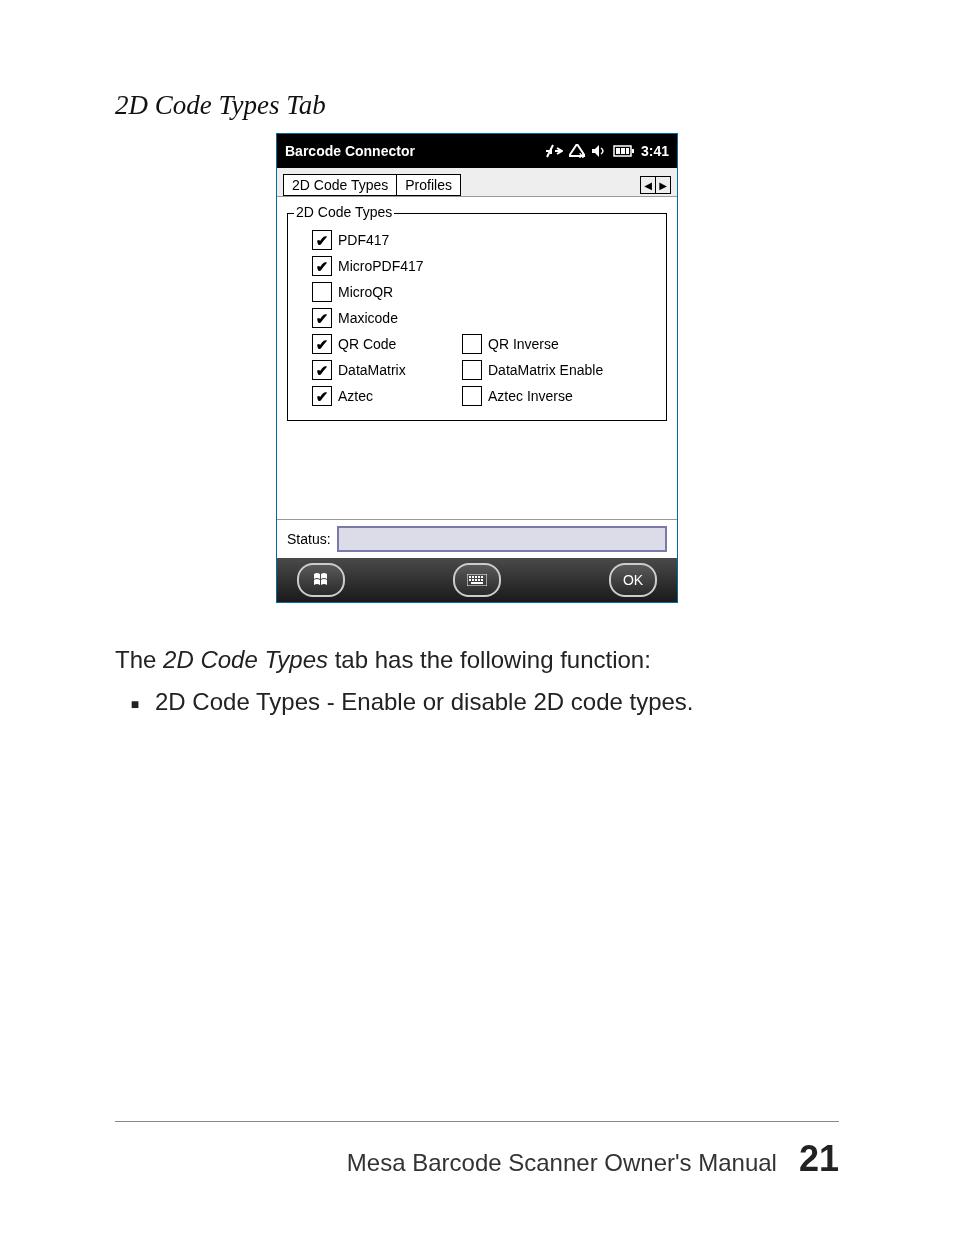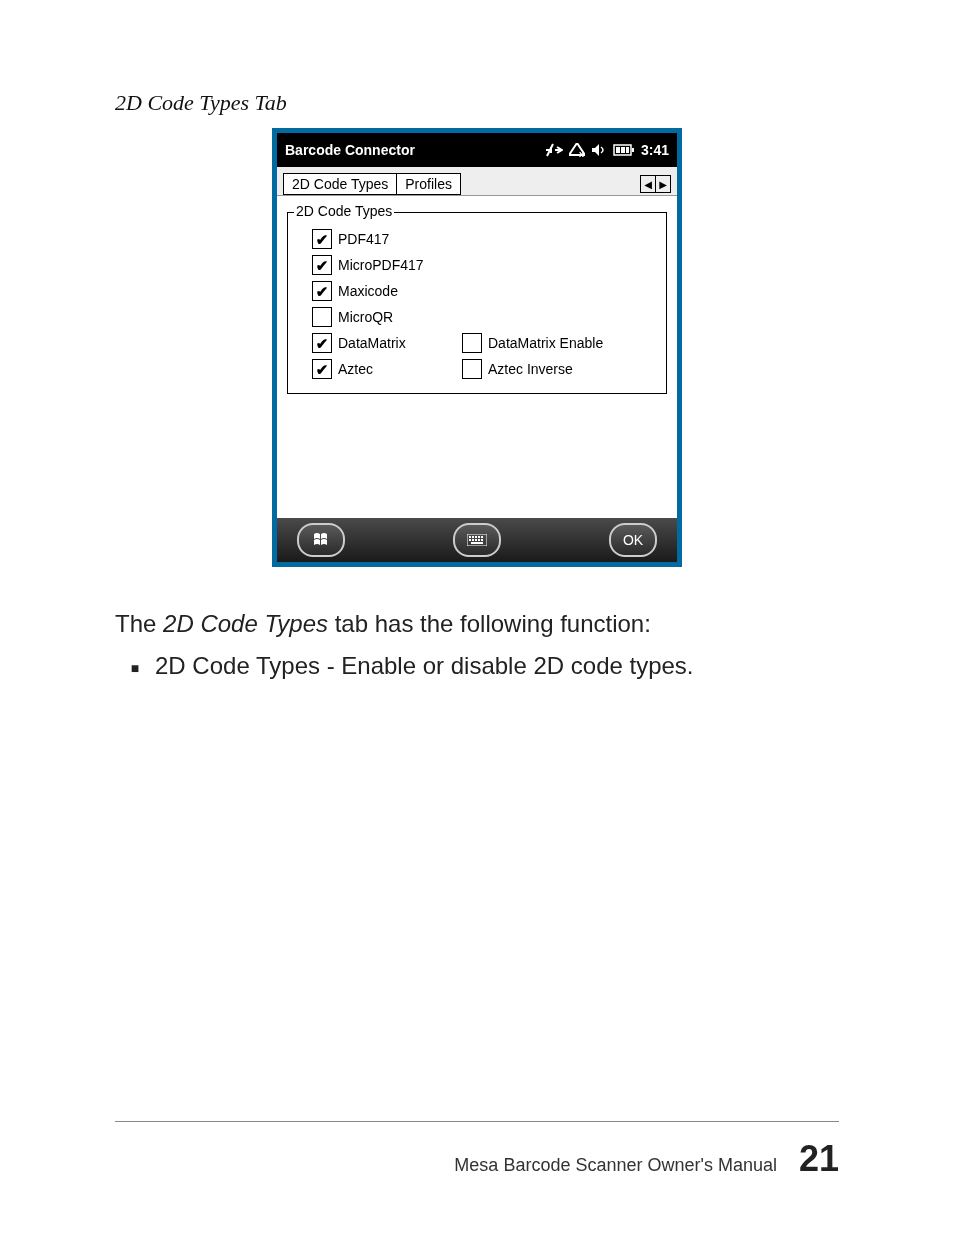--- a/index.html
+++ b/index.html
@@ -12,29 +12,29 @@
     position: relative;
   }
   .page {
     padding: 90px 115px 60px 115px;
     box-sizing: border-box;
     height: 100%;
     position: relative;
   }
   .section-title {
     font-style: italic;
-    font-size: 22px;
+    font-size: 27px;
     font-family: Georgia, serif;
     margin-bottom: 12px;
     color: #111;
   }
   .screenshot {
     width: 400px;
     margin: 0 auto 40px auto;
-    border: 5px solid #0369a1;
+    border: 1px solid #0369a1;
     background: #8b5cf6;
     font-family: Tahoma, Verdana, sans-serif;
     font-size: 14px;
   }
   .titlebar {
     background: #000;
     color: #fff;
     height: 34px;
     display: flex;
     align-items: center;
@@ -205,21 +205,21 @@
     left: 115px;
     right: 115px;
     border-top: 1px solid #888;
     padding-top: 16px;
     display: flex;
     justify-content: flex-end;
     align-items: baseline;
     font-family: "Myriad Pro", "Segoe UI", sans-serif;
   }
   .footer .manual-title {
-    font-size: 18px;
+    font-size: 24px;
     color: #333;
     font-family: "Myriad Pro", "Segoe UI", sans-serif;
   }
   .footer .page-num {
     font-size: 36px;
     font-weight: bold;
     color: #222;
     margin-left: 22px;
   }
 </style>
@@ -277,49 +277,61 @@
           </div>
         </div>
         <div class="cb-row">
           <div class="spacer2">
             <span class="cb checked"></span>
             <span>MicroPDF417</span>
           </div>
         </div>
         <div class="cb-row">
           <div class="spacer2">
-            <span class="cb checked"></span>
-            <span>Maxicode</span>
-          </div>
-        </div>
-        <div class="cb-row">
-          <div class="spacer2">
             <span class="cb"></span>
             <span>MicroQR</span>
           </div>
         </div>
         <div class="cb-row">
           <div class="spacer2">
             <span class="cb checked"></span>
+            <span>Maxicode</span>
+          </div>
+        </div>
+        <div class="cb-row">
+          <div class="spacer2">
+            <span class="cb checked"></span>
+            <span>QR Code</span>
+          </div>
+          <span class="cb"></span>
+          <span>QR Inverse</span>
+        </div>
+        <div class="cb-row">
+          <div class="spacer2">
+            <span class="cb checked"></span>
             <span>DataMatrix</span>
           </div>
           <span class="cb"></span>
           <span>DataMatrix Enable</span>
         </div>
         <div class="cb-row">
           <div class="spacer2">
             <span class="cb checked"></span>
             <span>Aztec</span>
           </div>
           <span class="cb"></span>
           <span>Aztec Inverse</span>
         </div>
       </div>
     </div>
 
+    <div class="status-row">
+      <span class="status-label">Status:</span>
+      <div class="status-box"></div>
+    </div>
 
     <div class="bottombar">
       <div class="bb-btn">
         <svg width="18" height="18" viewBox="0 0 18 18">
             <path d="M2 3 Q5 1 8 3 L8 8 Q5 6 2 8 Z M9 3 Q12 1 15 3 L15 8 Q12 6 9 8 Z M2 9 Q5 7 8 9 L8 14 Q5 12 2 14 Z M9 9 Q12 7 15 9 L15 14 Q12 12 9 14 Z" fill="#fff"></path>
           </svg>
       </div>
       <div class="bb-btn">
         <svg width="20" height="12" viewBox="0 0 20 12">
             <rect x="0" y="0" width="20" height="12" fill="none" stroke="#fff"></rect>

